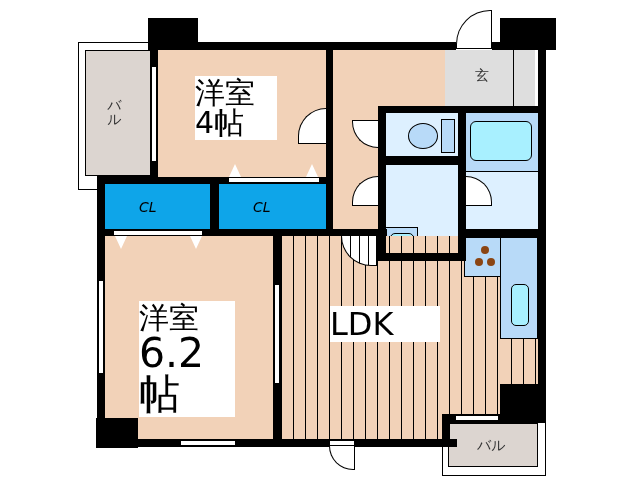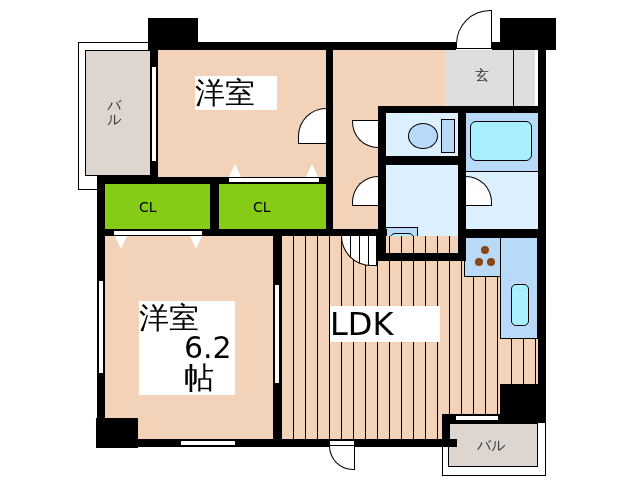--- a/index.html
+++ b/index.html
@@ -1,20 +1,20 @@
 <!DOCTYPE html>
 <html><head>
 <meta charset="utf-8">
 <style>
   html, body { margin:0; padding:0; background:#ffffff; }
   body { width:638px; height:480px; position:relative; overflow:hidden; font-family:"DejaVu Sans", sans-serif; }
   .abs { position:absolute; box-sizing:border-box; }
   .wall { position:absolute; background:#000; }
   .room-wood { background:#f2d2b8; }
-  .room-cl { background:#84cc16; }
+  .room-cl { background:#0ea5e9;font-style:italic; }
   .room-wet { background:#ddf0ff; }
   .room-bal { background:#dcd5d0; border:1px solid #000; }
   .room-gen { background:#dedede; }
   .floorboards {
     background: repeating-linear-gradient(90deg, #f2d2b8 0px, #f2d2b8 11px, #000 11px, #000 12px);
   }
   .label-box { position:absolute; background:#fff; color:#000; line-height:1; }
   .thin-label { position:absolute; color:#333; font-size:14px; line-height:1; }
   .window { position:absolute; background:#fff; border:1px solid #000; box-sizing:border-box; }
   .door-arc { position:absolute; border:1px solid #000; background:#fff; box-sizing:border-box; }
@@ -25,20 +25,21 @@
 <body>
 
 <div class="abs" style="left:78px;top:42px;width:80px;height:148px;border:1px solid #000;background:#fff;"></div>
 <div class="abs room-bal" style="left:85px;top:50px;width:68px;height:126px;">
   <div class="thin-label" style="left:22px;top:38px;writing-mode:vertical-rl;">バル</div>
 </div>
 
 <div class="abs room-wood" style="left:158px;top:50px;width:168px;height:128px;"></div>
 <div class="label-box" style="left:195px;top:76px;width:82px;padding:2px 0;">
   <div style="font-size:30px;">洋室</div>
+  <div style="font-size:30px;">4帖</div>
 </div>
 
 <div class="abs room-wood" style="left:333px;top:50px;width:112px;height:180px;"></div>
 
 <div class="abs room-gen" style="left:445px;top:50px;width:90px;height:56px;">
   <div class="thin-label" style="left:30px;top:18px;">玄</div>
 </div>
 <div class="wall" style="left:513px;top:50px;width:1px;height:56px;"></div>
 
 <div class="abs room-wet" style="left:386px;top:113px;width:72px;height:43px;">
@@ -59,21 +60,21 @@
 <div class="abs room-cl" style="left:105px;top:184px;width:105px;height:45px;">
   <div class="thin-label" style="left:34px;top:16px;color:#000;">CL</div>
 </div>
 <div class="abs room-cl" style="left:219px;top:184px;width:107px;height:45px;">
   <div class="thin-label" style="left:34px;top:16px;color:#000;">CL</div>
 </div>
 
 <div class="abs room-wood" style="left:105px;top:236px;width:168px;height:203px;"></div>
 <div class="label-box" style="left:139px;top:301px;width:96px;padding:2px 0;">
   <div style="font-size:30px;">洋室</div>
-  <div style="font-size:30px;margin-left:45px;">6.2帖</div>
+  <div style="font-size:41px;">6.2帖</div>
 </div>
 
 <div class="abs floorboards" style="left:282px;top:236px;width:218px;height:203px;"></div>
 <div class="abs floorboards" style="left:378px;top:260px;width:86px;height:40px;"></div>
 <div class="abs floorboards" style="left:500px;top:338px;width:38px;height:50px;"></div>
 <div class="label-box" style="left:330px;top:306px;width:110px;padding:2px 0;">
   <div style="font-size:32px;">LDK</div>
 </div>
 
 <div class="abs" style="left:464px;top:237px;width:38px;height:40px;background:#b8daf8;border:1px solid #000;">

